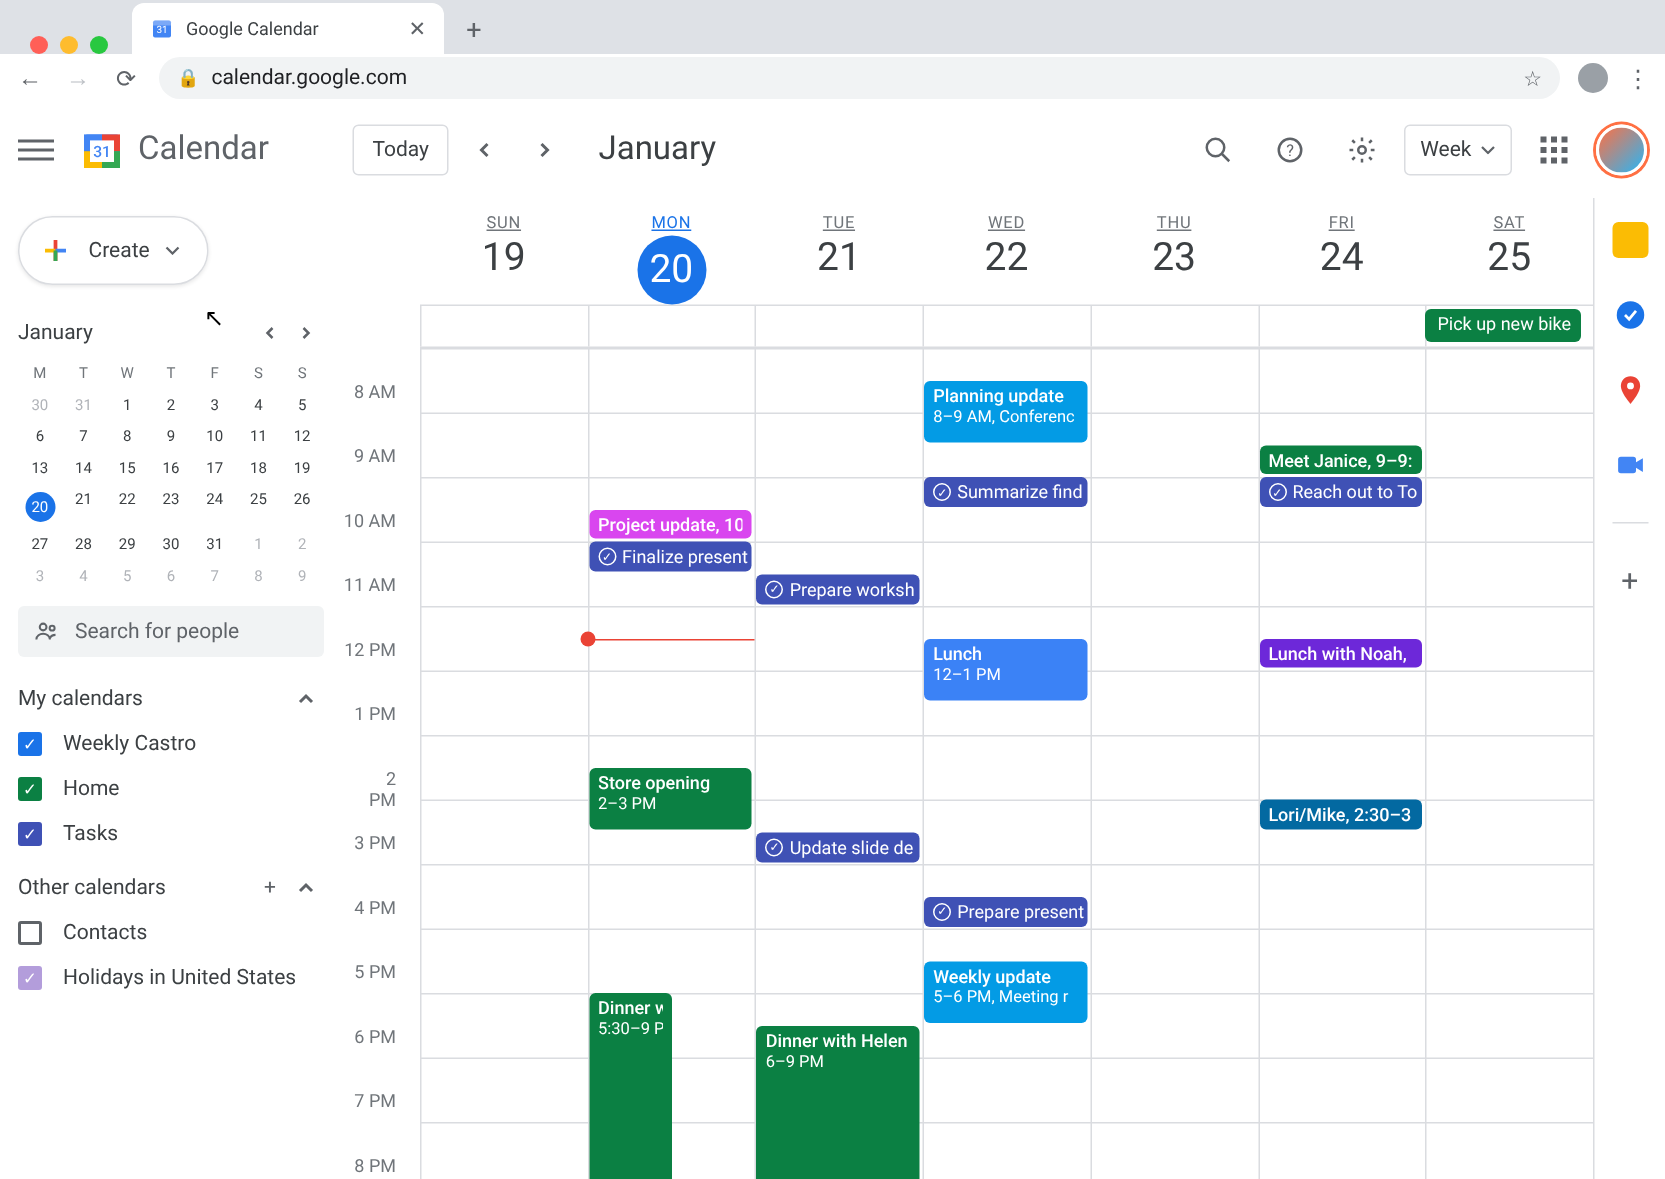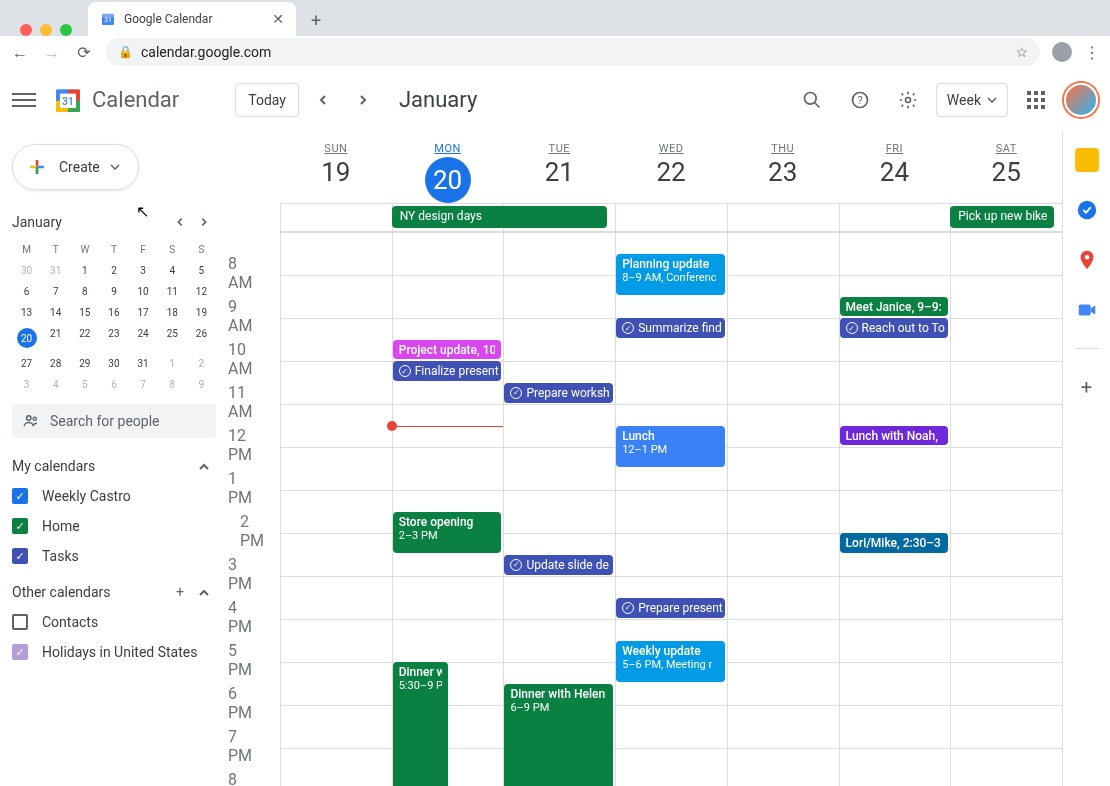--- a/index.html
+++ b/index.html
@@ -78,21 +78,21 @@
 .dnum { font-size: 26px; color: #3c4043; margin-top: 2px; }
 .dnum.today { background: #1a73e8; color: #fff; width: 46px; height: 46px; border-radius: 50%; display: inline-flex; align-items: center; justify-content: center; }
 .dow.today { color: #1a73e8; }
 
 .allday-row { display: flex; margin-left: 52px; height: 28px; position: relative; border-bottom: 1px solid #dadce0; }
 .allday-row .col { flex: 1; border-left: 1px solid #dadce0; }
 .allday-event { position: absolute; height: 22px; border-radius: 4px; color: #fff; font-size: 12px; padding: 3px 8px; top: 2px; white-space: nowrap; overflow: hidden; }
 
 .grid-scroll { position: relative; flex: 1; overflow: hidden; }
 .hour-labels { position: absolute; left: 0; top: 0; width: 52px; }
-.hour-label { height: 43px; padding-right: 8px; font-size: 16px; color: #70757a; position: relative; top: -6px; }
+.hour-label { height: 43px; text-align: right; padding-right: 8px; font-size: 12px; color: #70757a; position: relative; top: -6px; }
 .grid-cols { position: absolute; left: 52px; right: 0; top: 0; display: flex; height: 100%; }
 .grid-col { flex: 1; border-left: 1px solid #dadce0; position: relative; }
 .hour-lines { position: absolute; left: 52px; right: 0; top: 0; }
 .hour-line { height: 43px; border-top: 1px solid #dadce0; }
 .now-line { position: absolute; left: 52px; height: 1px; background: #ea4335; }
 .now-dot { position: absolute; width: 10px; height: 10px; background: #ea4335; border-radius: 50%; margin-top: -5px; margin-left: -5px; }
 
 .event { position: absolute; border-radius: 4px; color: #fff; font-size: 12px; padding: 3px 6px; overflow: hidden; left: 0; right: 2px; }
 .event .t1 { font-weight: 500; white-space: nowrap; overflow: hidden; }
 .event .t2 { font-size: 11px; white-space: nowrap; overflow: hidden; }
@@ -377,21 +377,20 @@
         </div>
       </div>
     <div class="allday-row" id="allday-row">
         <div class="col"></div>
         <div class="col"></div>
         <div class="col"></div>
         <div class="col"></div>
         <div class="col"></div>
         <div class="col"></div>
         <div class="col"></div>
-        <div class="allday-event" style="background: rgb(11, 128, 67); left: 14.2857%; width: 27.5714%;">NY design days</div>
         <div class="allday-event" style="background: rgb(11, 128, 67); left: 85.7143%; width: 13.2857%;">Pick up new bike</div>
       </div>
     <div class="grid-scroll">
       <div class="hour-labels" id="hour-labels">
           <div class="hour-label" style="position: absolute; top: 21.5px; right: 8px;">8 AM</div>
           <div class="hour-label" style="position: absolute; top: 64.5px; right: 8px;">9 AM</div>
           <div class="hour-label" style="position: absolute; top: 107.5px; right: 8px;">10 AM</div>
           <div class="hour-label" style="position: absolute; top: 150.5px; right: 8px;">11 AM</div>
           <div class="hour-label" style="position: absolute; top: 193.5px; right: 8px;">12 PM</div>
           <div class="hour-label" style="position: absolute; top: 236.5px; right: 8px;">1 PM</div>

